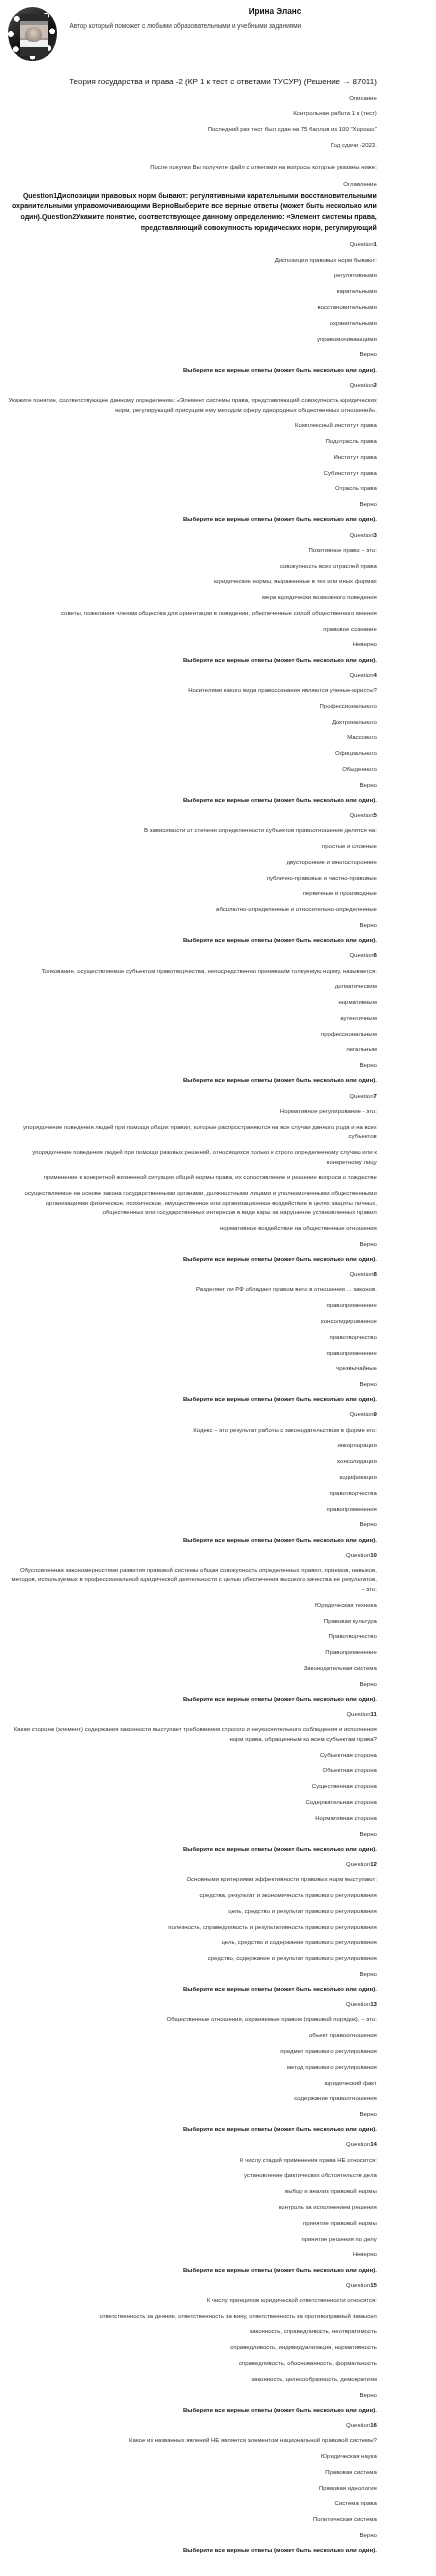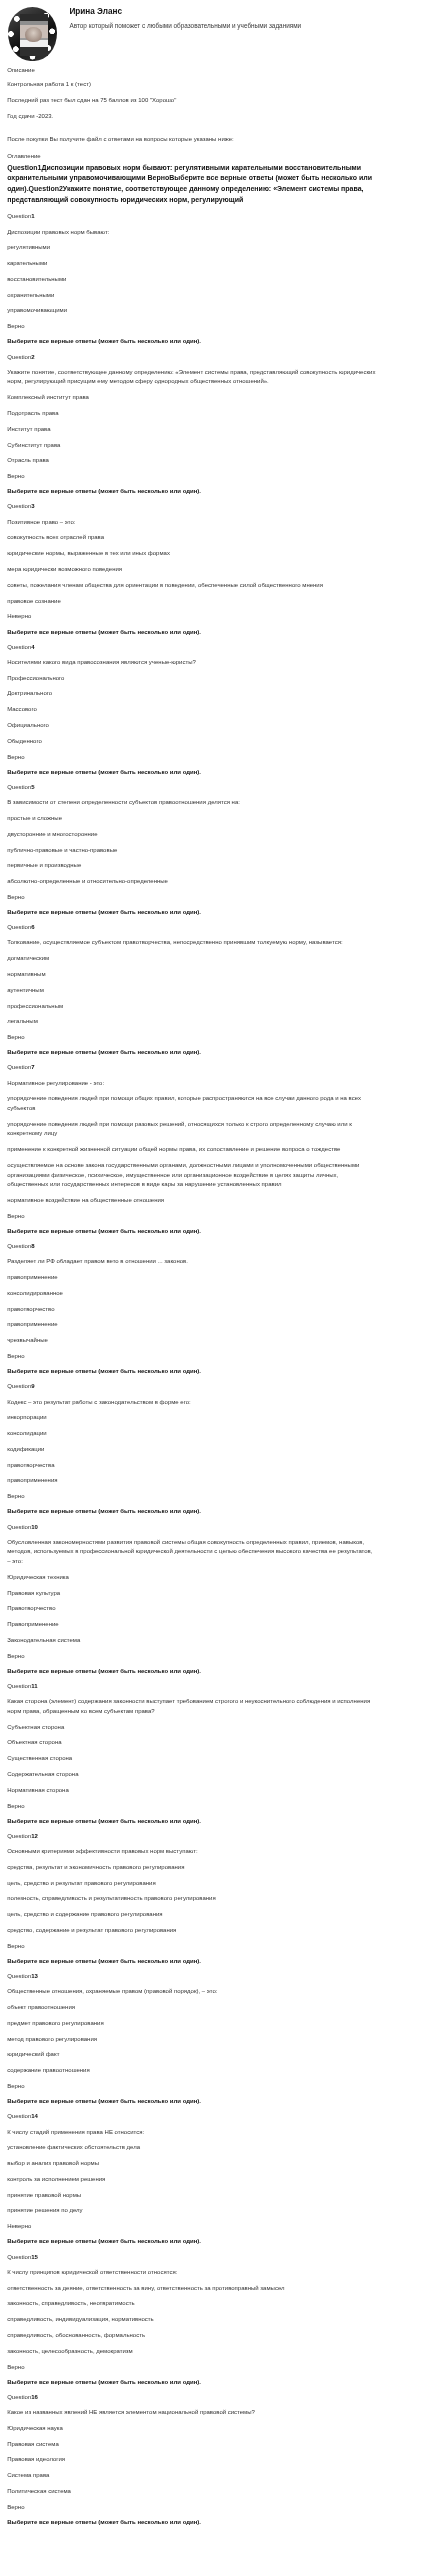--- a/index.html
+++ b/index.html
@@ -11,20 +11,21 @@
   body {
     width: 436px;
     font-family: "Liberation Sans", "DejaVu Sans", sans-serif;
     color: #1a1a1a;
     -webkit-font-smoothing: antialiased;
   }
   .page {
     width: 384px;
     box-sizing: border-box;
     padding: 0 7.2px 15.5px 7.2px;
+    text-align: right;
   }
 
   
   .author-header {
     display: flex;
     align-items: flex-start;
     gap: 8.2px;
     padding: 5.2px 0 3.1px 0;
   }
   .avatar {
@@ -167,20 +168,21 @@
     <div class="avatar">
       <div class="ring"></div>
       <div class="face"></div>
     </div>
     <div class="author-meta">
       <div class="author-name">Ирина Эланс</div>
       <div class="author-desc">Автор который поможет с любыми образовательными и учебными заданиями</div>
     </div>
   </div>
 
+  <div class="doc-title">Теория государства и права -2 (КР 1 к тест с ответами ТУСУР) (Решение → 87011)</div>
 
   <div class="section-label">Описание</div>
   <div id="desc-lines">
       <div class="para">Контрольная работа 1 к (тест)</div>
       <div class="para">Последний раз тест был сдан на 75 баллов из 100 "Хорошо"</div>
       <div class="para">Год сдачи -2023.</div>
     </div>
 
   <div class="para spaced-top">После покупки Вы получите файл с ответами на вопросы которые указаны ниже:</div>
 

